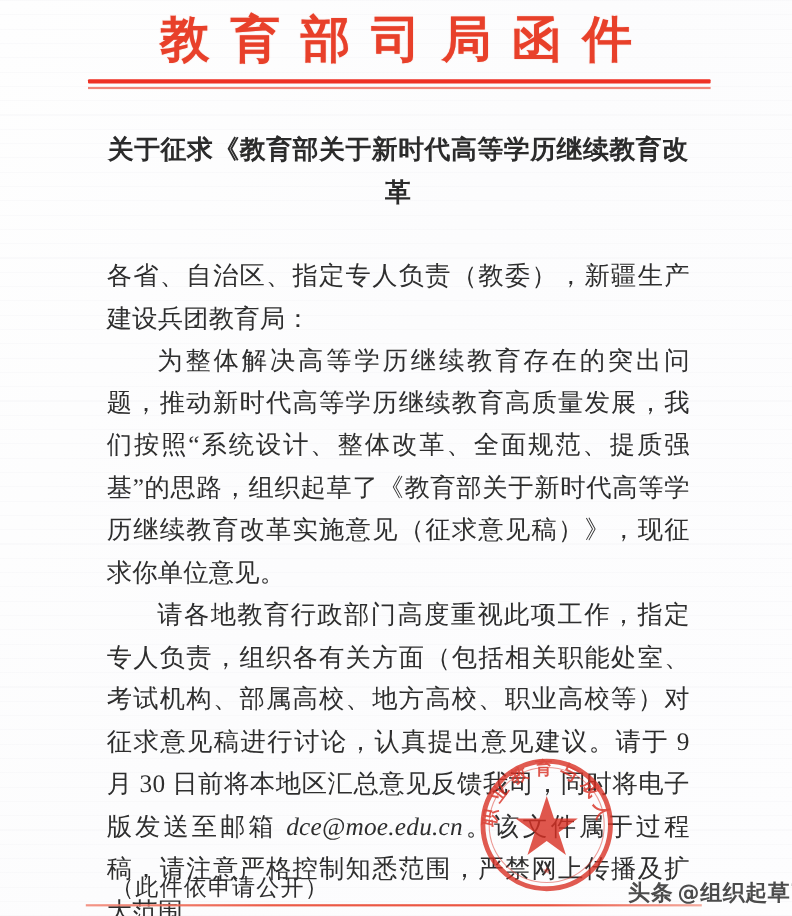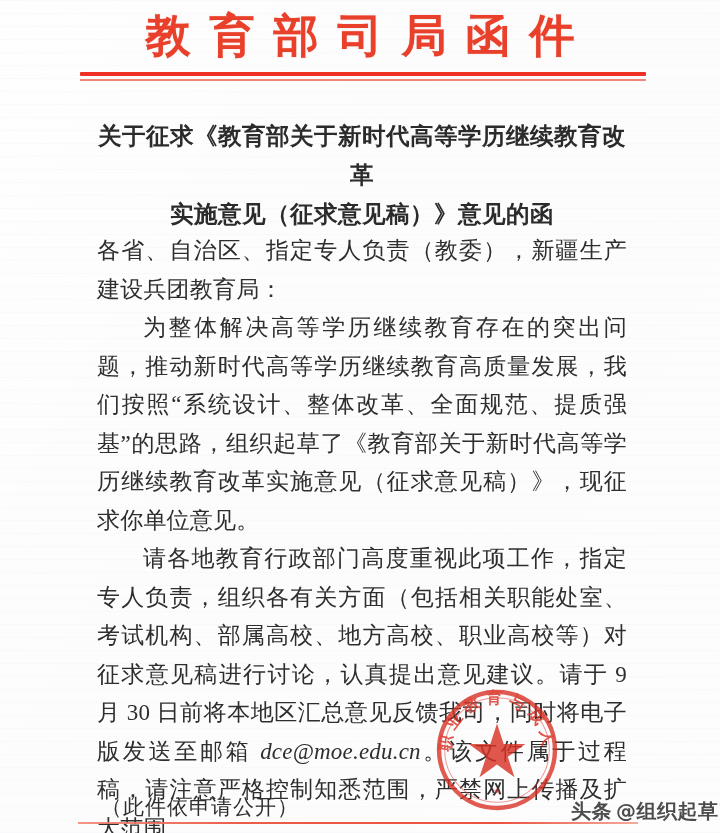--- a/index.html
+++ b/index.html
@@ -180,21 +180,20 @@
 
   <div class="masthead">教育部司局函件</div>
 
   <div class="rule-wrap">
     <div class="rule-thick"></div>
     <div class="rule-thin"></div>
   </div>
 
   <div class="doc-title">
     <div>关于征求《教育部关于新时代高等学历继续教育改革</div>
-    <div>实施意见（征求意见稿）》意见的函</div>
   </div>
 
   <div class="body-block">
     <p class="para">各省、自治区、指定专人负责（教委），新疆生产建设兵团教育局：</p>
     <p class="para indent2">为整体解决高等学历继续教育存在的突出问题，推动新时代高等学历继续教育高质量发展，我们按照“系统设计、整体改革、全面规范、提质强基”的思路，组织起草了《教育部关于新时代高等学历继续教育改革实施意见（征求意见稿）》，现征求你单位意见。</p>
     <p class="para indent2"><span>请各地教育行政部门高度重视此项工作，指定专人负责，组织各有关方面（包括相关职能处室、考试机构、部属高校、地方高校、职业高校等）对征求意见稿进行讨论，认真提出意见建议。请于 9 月 30 日前将本地区汇总意见反馈我司，同时将电子版发送至邮箱 </span><span class="emailtext">dce@moe.edu.cn</span><span>。该文件属于过程稿，请注意严格控制知悉范围，严禁网上传播及扩大范围。</span></p>
 
   </div>
 
   <svg class="seal" viewBox="0 0 200 200">

